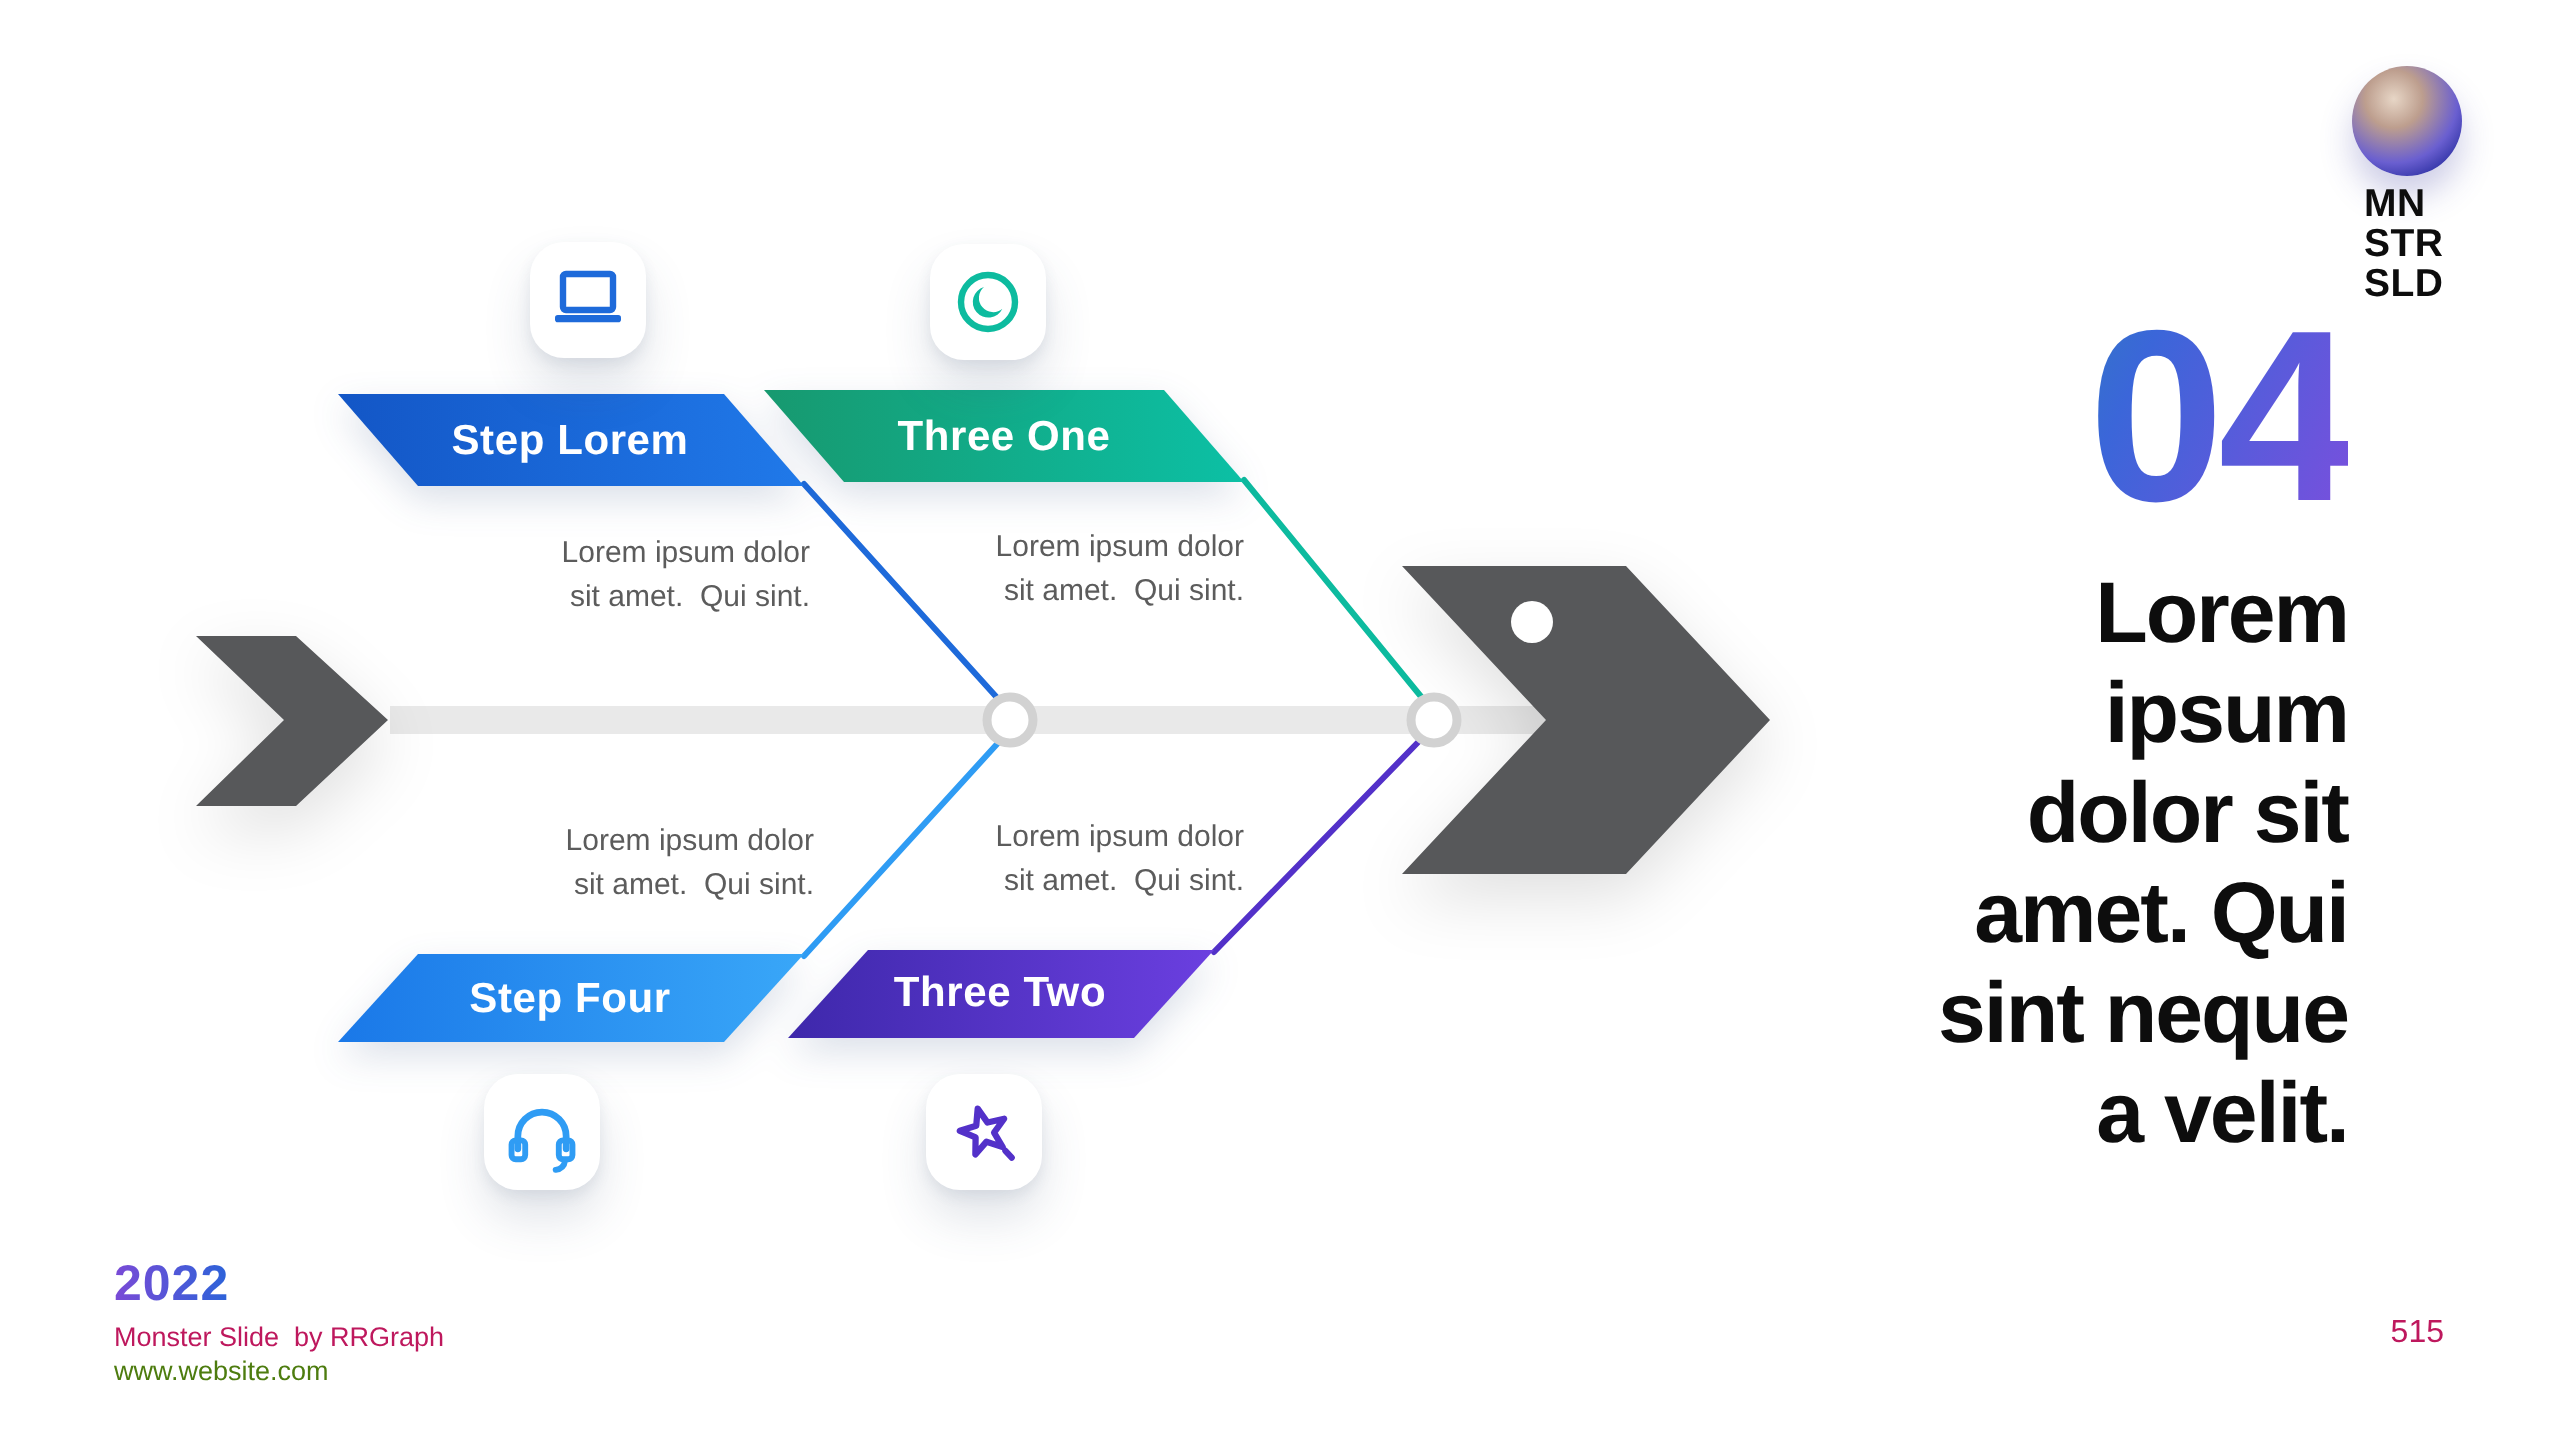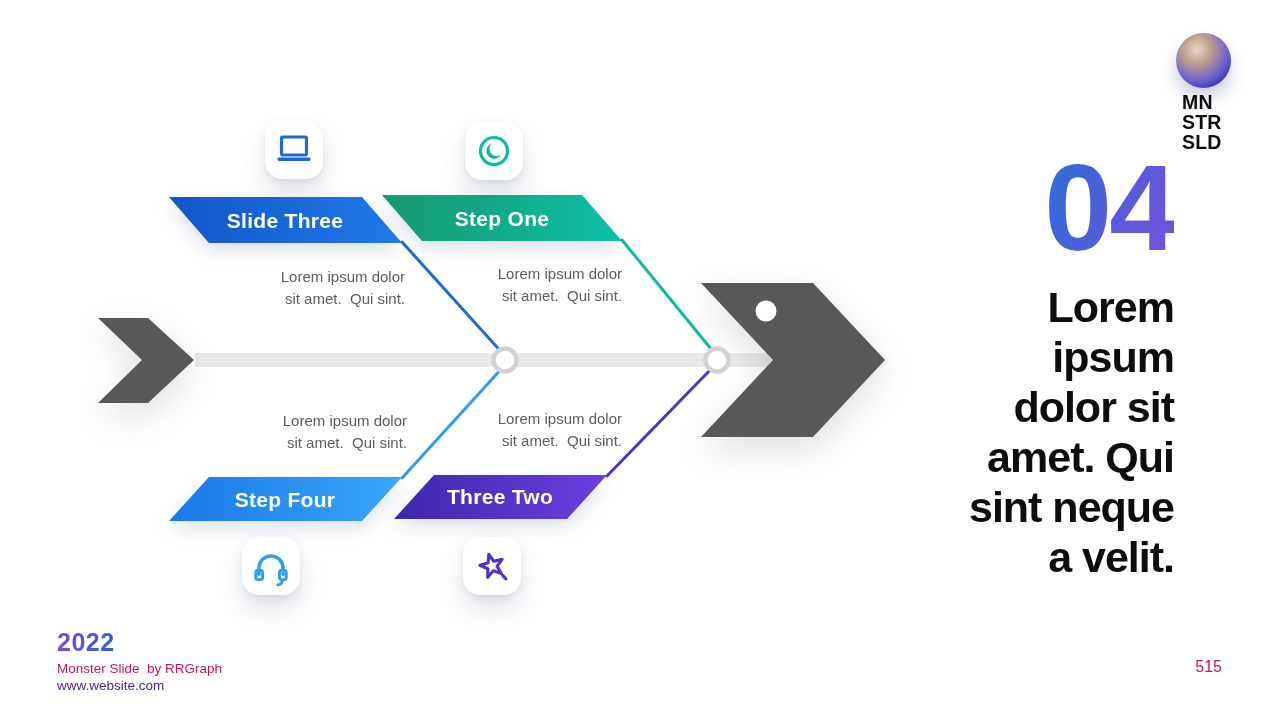--- a/index.html
+++ b/index.html
@@ -45,21 +45,21 @@
     position:absolute;left:1182px;top:92px;font-size:19.5px;font-weight:800;
     line-height:20px;color:#0d0d0d;white-space:pre-line;letter-spacing:.2px;
   }
   
   .year{
     position:absolute;left:57px;top:628px;font-size:25px;font-weight:800;letter-spacing:.5px;
     background:linear-gradient(90deg,#7a4ad6 0%,#2b63d9 100%);
     -webkit-background-clip:text;background-clip:text;color:transparent;
   }
   .credit{position:absolute;left:57px;top:661px;font-size:13.5px;color:#be185d;white-space:pre;}
-  .website{position:absolute;left:57px;top:678px;font-size:13.5px;color:#4c1d95;}
+  .website{position:absolute;left:57px;top:678px;font-size:13.5px;color:#4d7c0f;}
   .page-number{position:absolute;right:58px;top:658px;font-size:16px;color:#be185d;}
   .shadowed{filter:drop-shadow(0 7px 9px rgba(30,60,120,.16));}
   .fish-shadow{filter:drop-shadow(0 12px 16px rgba(0,0,0,.12));}
 </style>
 </head>
 <body>
 
 <div class="slide">
 
   <svg class="diagram" width="1280" height="720" viewBox="0 0 1280 720">
@@ -130,22 +130,22 @@
     </svg>
   </div>
 
   <div class="card" style="left:463px;top:537px;">
     <svg width="42" height="42" viewBox="-20 -20 40 40">
       <path d="M -3,-11.1 L 1.7,-4.5 L 9.6,-6.3 L 4.8,0.3 L 8.9,7.2 L 1.2,4.6 L -4.1,10.7 L -4,2.6 L -11.5,-0.6 L -3.7,-3 Z" fill="none" stroke-width="3" stroke-linejoin="round" stroke="#5331c9"></path>
       <path d="M 10.2,9 L 13.2,12.2" fill="none" stroke-width="3" stroke-linecap="round" stroke="#5331c9"></path>
     </svg>
   </div>
 
-  <div class="step-label" style="left:285px;top:221px;">Slide Three</div>
-  <div class="step-label" style="left:502px;top:219px;">Step One</div>
+  <div class="step-label" style="left:285px;top:221px;">Step Lorem</div>
+  <div class="step-label" style="left:502px;top:219px;">Three One</div>
   <div class="step-label" style="left:285px;top:500px;">Step Four</div>
   <div class="step-label" style="left:500px;top:497px;">Three Two</div>
 
   <div class="desc" style="left:225px;top:266px;">Lorem ipsum dolor
 sit amet.  Qui sint.</div>
   <div class="desc" style="left:442px;top:263px;">Lorem ipsum dolor
 sit amet.  Qui sint.</div>
   <div class="desc" style="left:227px;top:410px;">Lorem ipsum dolor
 sit amet.  Qui sint.</div>
   <div class="desc" style="left:442px;top:408px;">Lorem ipsum dolor

